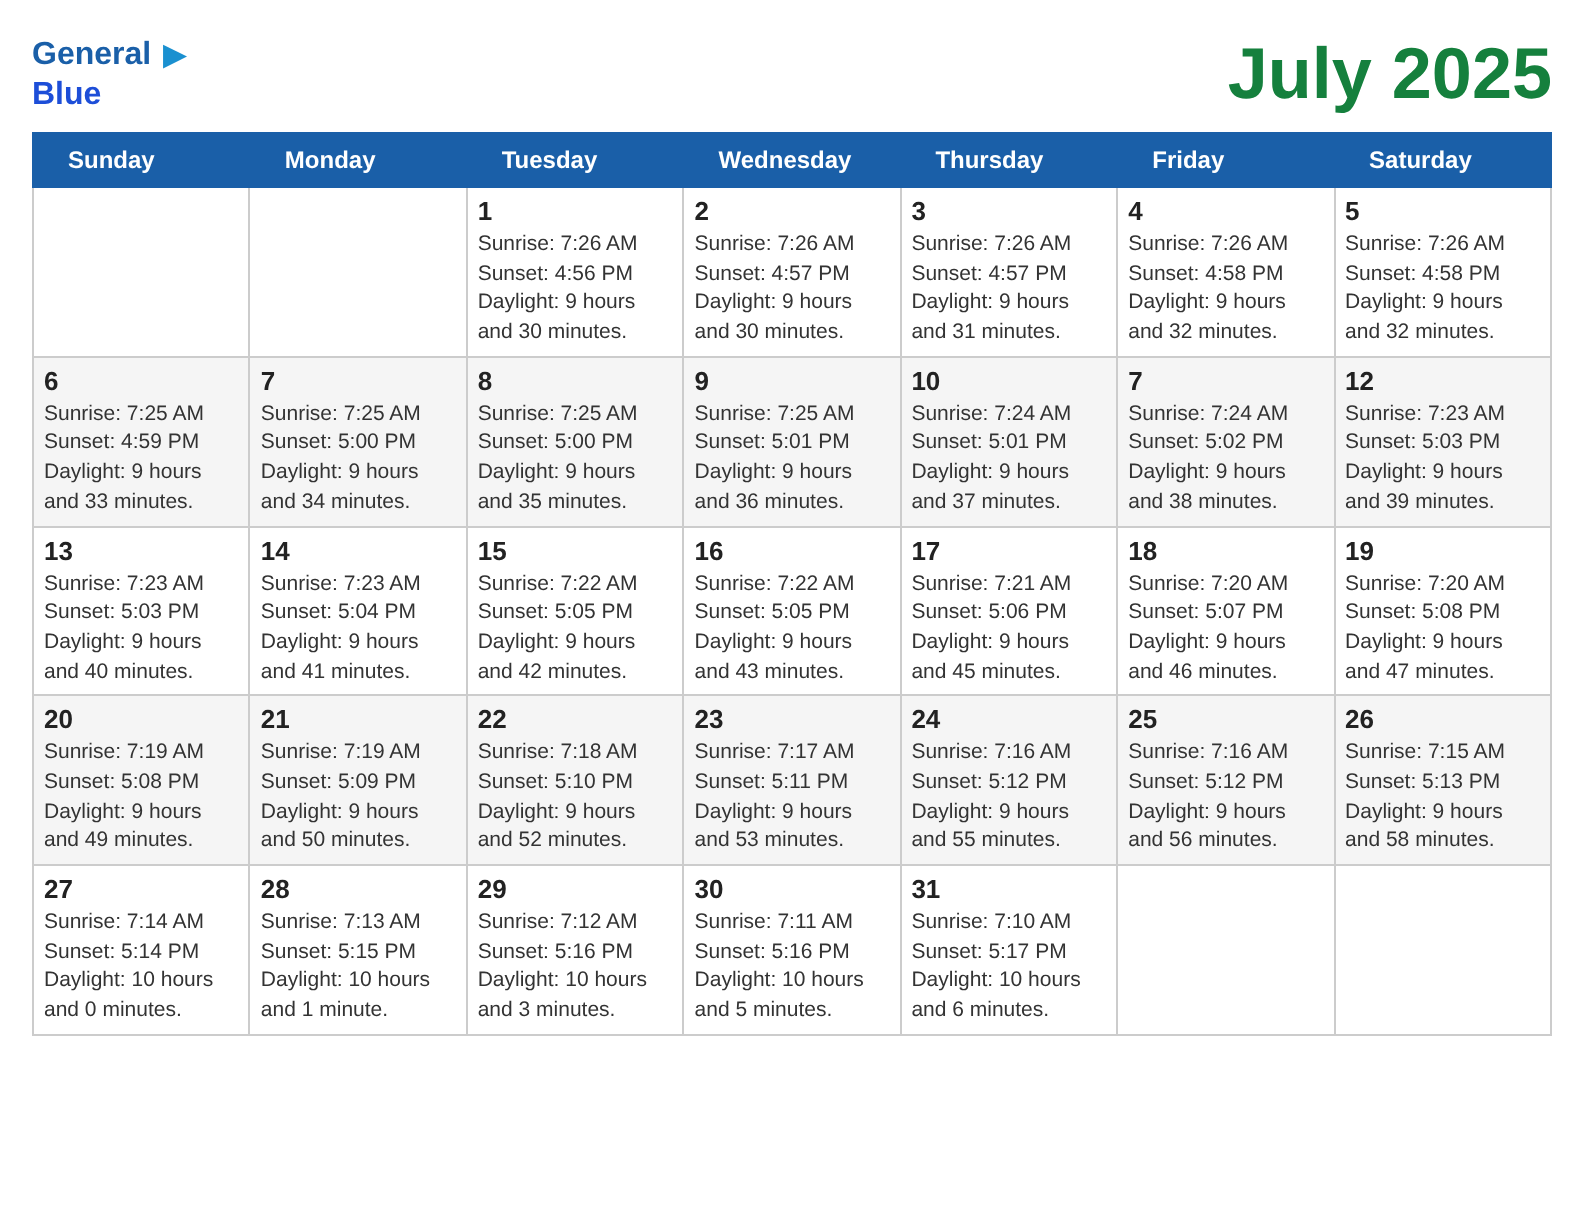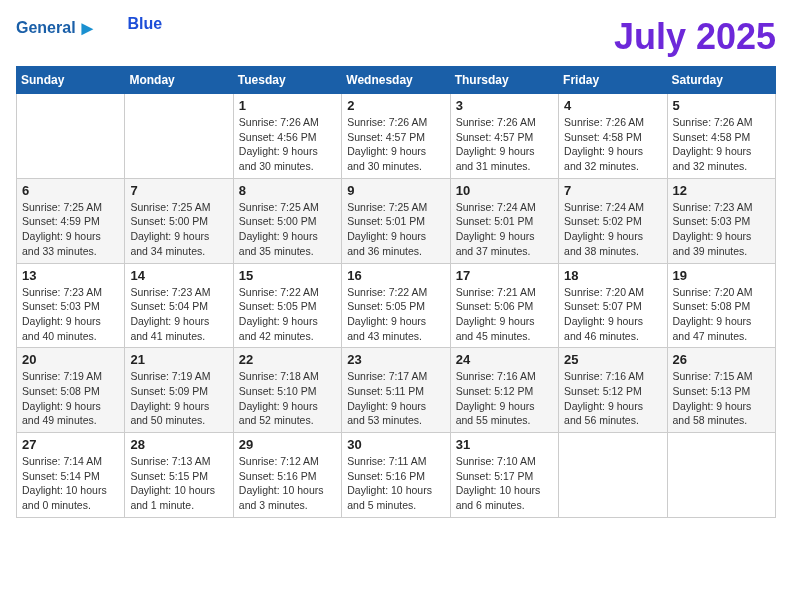--- a/index.html
+++ b/index.html
@@ -11,53 +11,52 @@
       padding: 16px;
     }
     .header {
       display: flex;
       justify-content: space-between;
       align-items: flex-start;
       margin-bottom: 8px;
     }
     .logo {
       display: flex;
-      flex-direction: row;
+      flex-direction: column;
       font-size: 13px;
       font-weight: bold;
       color: #1a5fa8;
       line-height: 1.2;
-      gap: 30px;
     }
     .logo-icon {
       display: inline-flex;
       align-items: center;
     }
     .title-block {
       text-align: right;
     }
     .month-title {
       font-size: 36px;
       font-weight: bold;
-      color: #6d28d9;
+      color: #15803d;
     }
     .location {
       font-size: 16px;
       color: #333;
       font-weight: normal;
     }
     .calendar {
       width: 100%;
       border-collapse: collapse;
       font-size: 11px;
     }
     .calendar th {
       background-color: #1a5fa8;
       color: #fff;
-      padding: 6px 4px;
+      padding: 6px 17px;
       text-align: left;
       font-size: 12px;
       font-weight: bold;
       border: 1px solid #1a5fa8;
     }
     .calendar td {
       border: 1px solid #ccc;
       vertical-align: top;
       padding: 4px 5px;
       width: 108px;

